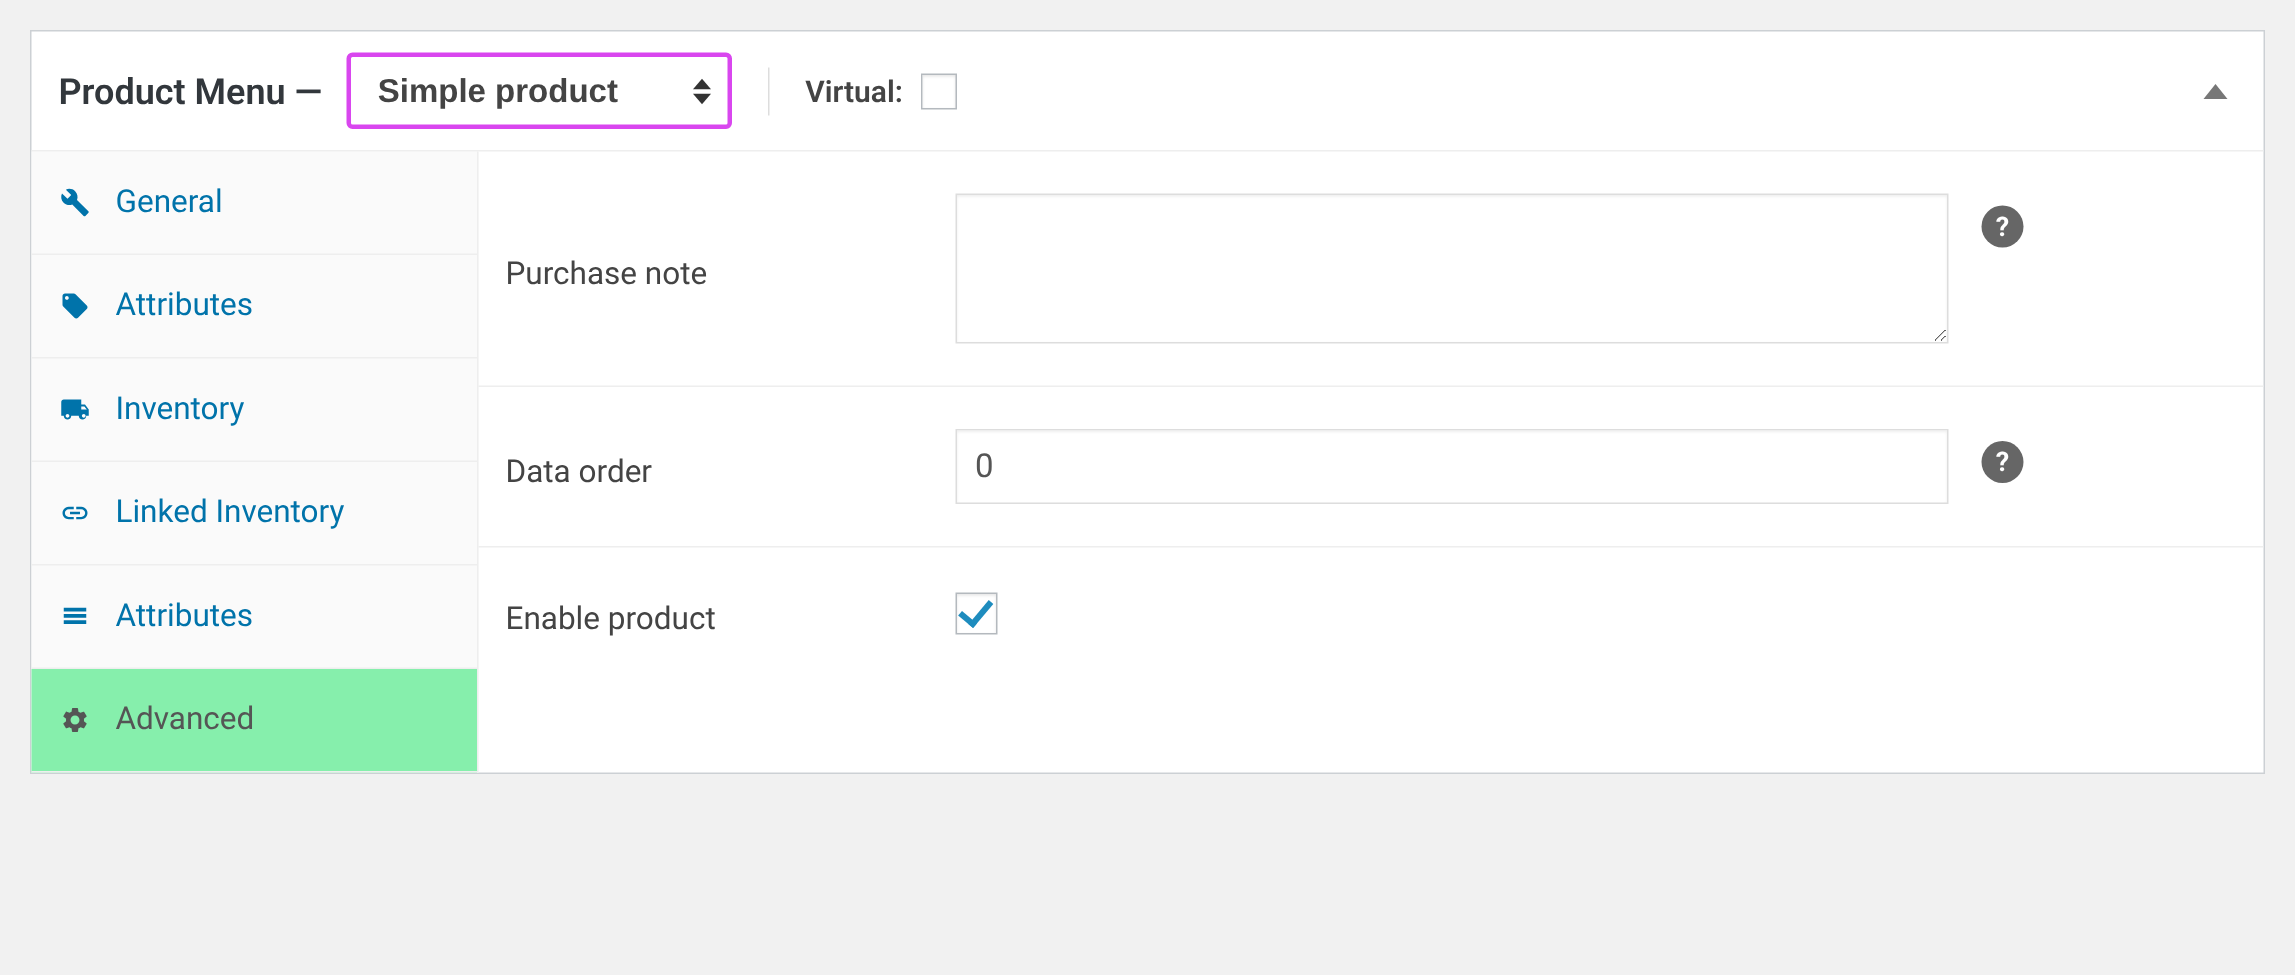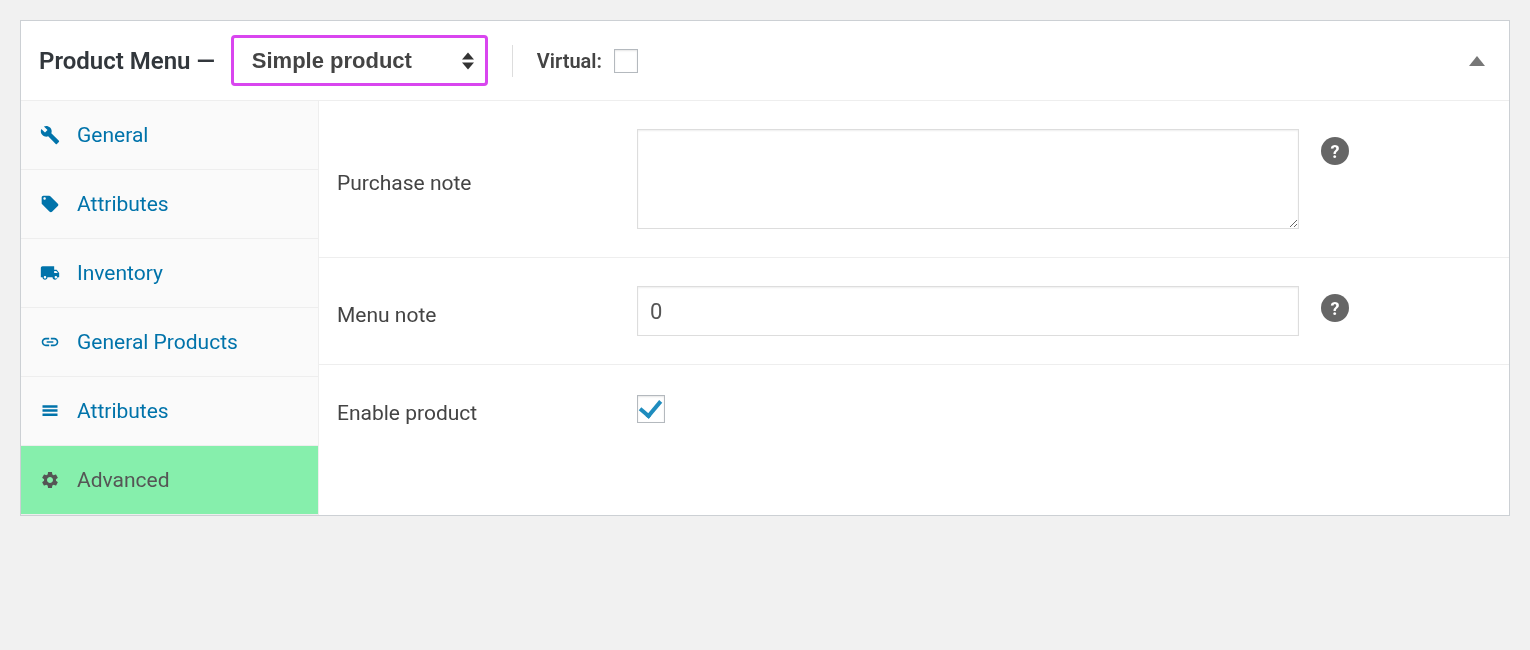--- a/index.html
+++ b/index.html
@@ -267,21 +267,21 @@
         </span>
         <span>Inventory</span>
       </div>
 
       <div class="tab">
         <span class="icon">
           <svg width="20" height="20" viewBox="0 0 24 24" fill="currentColor">
               <path d="M3.9 12c0-1.71 1.39-3.1 3.1-3.1h4V7H7c-2.76 0-5 2.24-5 5s2.24 5 5 5h4v-1.9H7c-1.71 0-3.1-1.39-3.1-3.1zM8 13h8v-2H8v2zm9-6h-4v1.9h4c1.71 0 3.1 1.39 3.1 3.1s-1.39 3.1-3.1 3.1h-4V17h4c2.76 0 5-2.24 5-5s-2.24-5-5-5z"></path>
             </svg>
         </span>
-        <span>General Products</span>
+        <span>Linked Inventory</span>
       </div>
 
       <div class="tab">
         <span class="icon">
           <svg width="20" height="20" viewBox="0 0 24 24" fill="currentColor">
               <path d="M3 5h18v3H3V5zm0 5h18v3H3v-3zm0 5h18v3H3v-3z"></path>
             </svg>
         </span>
         <span>Attributes</span>
       </div>
@@ -301,21 +301,21 @@
 
       <div class="field-row">
         <div class="field-label">Purchase note</div>
         <div class="field-control">
           <textarea class="textarea" style=""></textarea>
           <span class="help-icon">?</span>
         </div>
       </div>
 
       <div class="field-row">
-        <div class="field-label">Menu note</div>
+        <div class="field-label">Data order</div>
         <div class="field-control">
           <input type="text" class="text-input" value="0" style="">
           <span class="help-icon">?</span>
         </div>
       </div>
 
       <div class="field-row">
         <div class="field-label">Enable product</div>
         <div class="field-control">
           <span class="checkbox-inline checked"></span>

